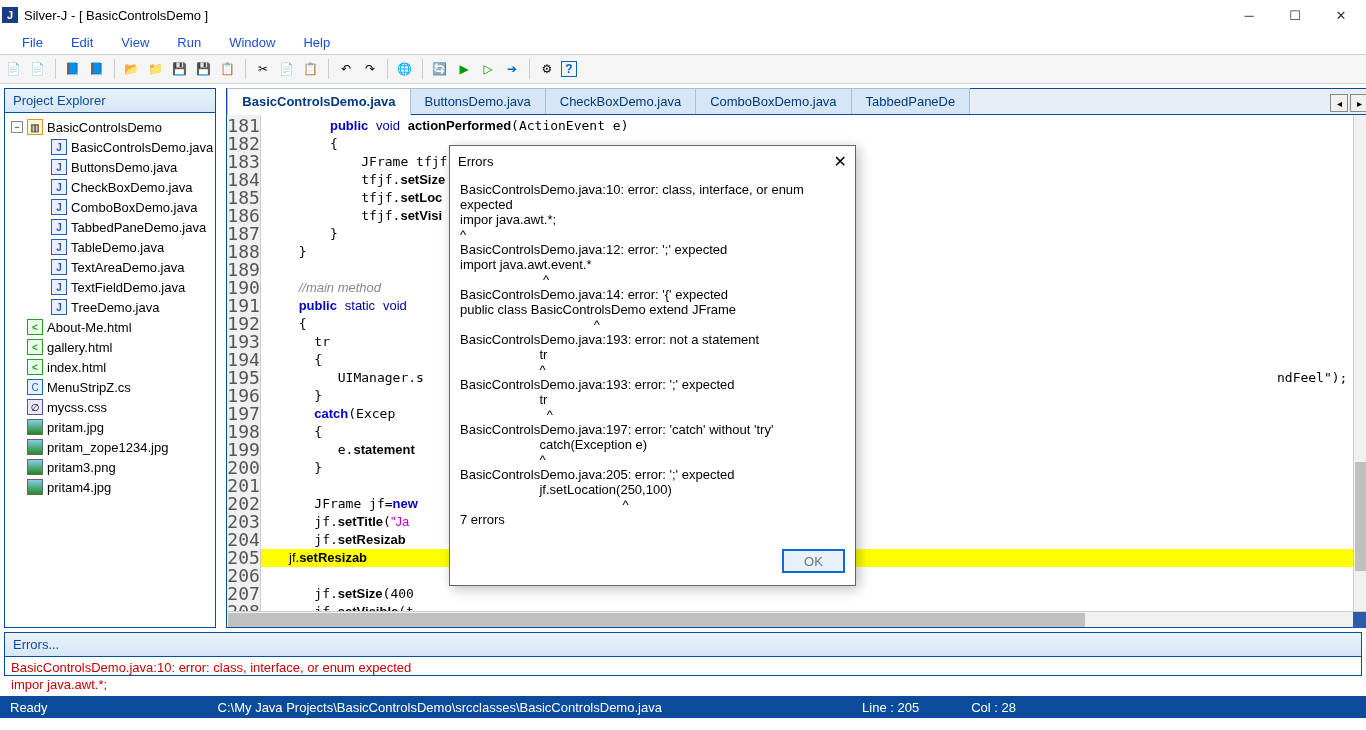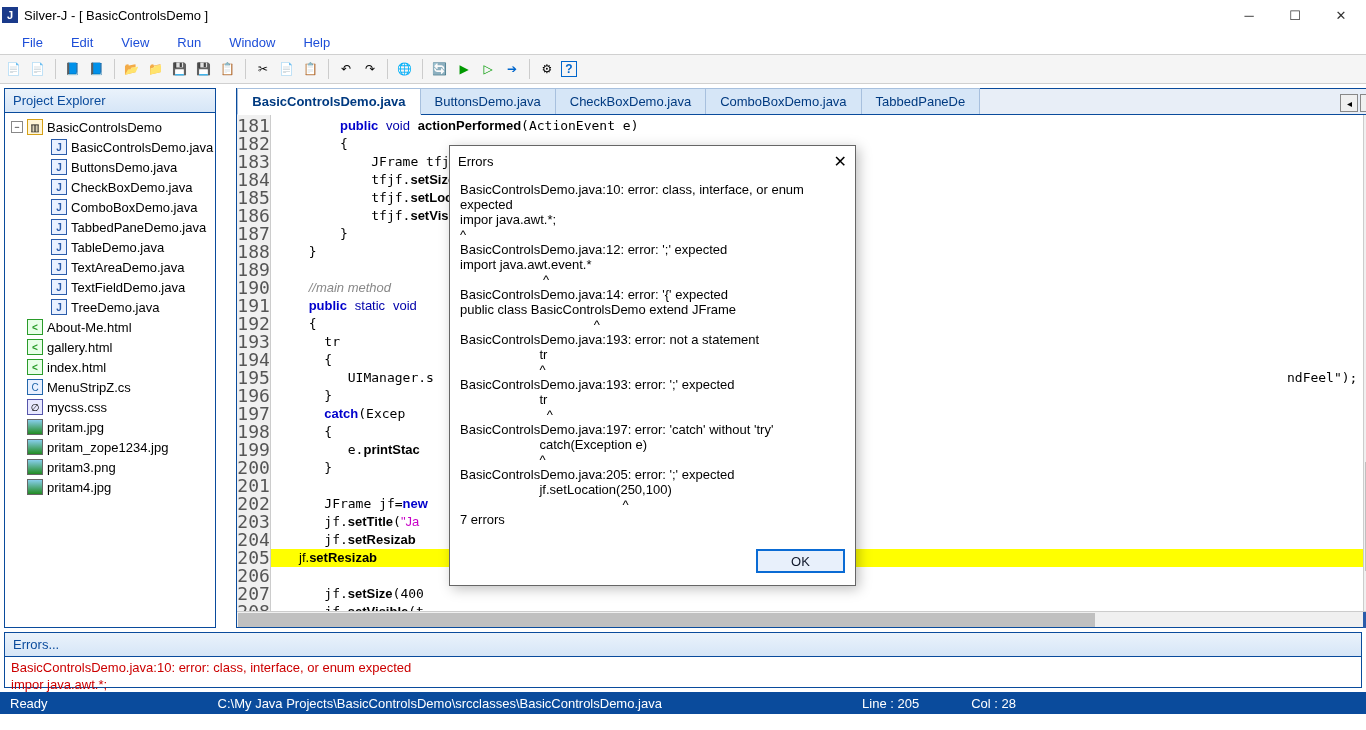--- a/index.html
+++ b/index.html
@@ -7,21 +7,21 @@
 .titlebar { height:30px; background:#fff; display:flex; align-items:center; padding:0 2px; }
 .titlebar .app-icon { width:16px; height:16px; background:#1a3a8a; color:#fff; display:flex; align-items:center; justify-content:center; font-weight:bold; font-size:11px; margin-right:6px; }
 .titlebar .title { color:#000; }
 .titlebar .win-controls { margin-left:auto; display:flex; }
 .titlebar .win-controls span { width:46px; height:30px; display:flex; align-items:center; justify-content:center; color:#333; }
 .menubar { height:24px; display:flex; align-items:center; padding:0 8px; gap:0; }
 .menubar span { padding:3px 14px; color:#1d4ed8; cursor:default; }
 .toolbar { height:30px; border-top:1px solid #d0d0d0; border-bottom:1px solid #d0d0d0; display:flex; align-items:center; padding:0 4px; gap:4px; background:#f5f5f5; }
 .toolbar .tbtn { width:20px; height:20px; display:flex; align-items:center; justify-content:center; font-size:12px; }
 .toolbar .sep { width:1px; height:20px; background:#ccc; margin:0 3px; }
-.workspace { display:flex; height:548px; padding:4px; gap:20px; }
+.workspace { display:flex; height:548px; padding:4px; gap:10px; }
 .panel { border:1px solid #0a4b9c; background:#fff; display:flex; flex-direction:column; }
 .panel-header { background:linear-gradient(#eaf2fb,#d6e6f7); color:#0a4b9c; font-weight:normal; padding:4px 8px; border-bottom:1px solid #0a4b9c; font-size:13px; }
 .project-explorer { width:290px; }
 .tree { flex:1; overflow:auto; padding:4px 2px; }
 .tree-row { display:flex; align-items:center; height:20px; padding-left:4px; white-space:nowrap; }
 .tree-row.lvl1 { padding-left:20px; }
 .tree-row.lvl2 { padding-left:44px; }
 .tree-icon { width:16px; height:16px; margin-right:4px; display:inline-flex; align-items:center; justify-content:center; font-size:10px; border:1px solid; }
 .ticon-proj { background:#fff5d6; border-color:#d4a017; }
 .ticon-java { background:#e8f0ff; border-color:#2a5caa; color:#2a5caa; font-weight:bold; }
@@ -43,32 +43,32 @@
 .kw2 { color:#00a; }
 .str { color:#c700c7; }
 .cmt { color:#888; font-style:italic; }
 .fn { color:#000; font-weight:bold;margin-top:13px; }
 .hl { background:#ffff00; display:block; margin:0 -6px; padding:0 6px; }
 .vscroll { width:16px; background:#f0f0f0; border-left:1px solid #ccc; position:relative; }
 .vscroll .thumb { position:absolute; left:1px; right:1px; background:#c0c0c0; }
 .hscroll { height:16px; background:#f0f0f0; border-top:1px solid #ccc; display:flex; }
 .hscroll .thumb { height:14px; margin:1px; background:#c0c0c0; }
 .hscroll .end { width:16px; height:16px; background:#2a5caa; margin-left:auto; }
-.errors-panel { margin:0 4px 4px 4px; height:56px; }
+.errors-panel { margin:0 4px 20px 4px; height:44px; }
 .err-body { padding:2px 6px; color:#cc0000; font-size:13px; line-height:17px; }
 .statusbar { height:22px; background:#0a4b9c; color:#fff; display:flex; align-items:center; padding:0 10px; font-size:13px; }
 .statusbar .cell { margin-right:40px; }
 .statusbar .linecol { display:flex; gap:52px;align-items:center; }
 
 .modal { position:absolute; left:449px; top:145px; width:407px; background:#fff; border:1px solid #666; box-shadow:3px 3px 12px rgba(0,0,0,0.25); z-index:50; }
 .modal-title { height:30px; display:flex; align-items:center; padding:0 8px; font-size:13px; }
 .modal-title .close { margin-left:auto; font-size:16px; font-weight:normal; cursor:default; }
 .modal-body { padding:6px 10px 14px 10px; font-size:13px; line-height:15px; white-space:pre-wrap; font-family:"Segoe UI",sans-serif; }
 .modal-footer { display:flex; justify-content:flex-end; padding:8px 10px 12px; }
-.modal-footer button { width:89px; height:24px; background:#e8f0fb; border:2px solid #0a6bd4; color:#0f172a; }
+.modal-footer button { width:63px; height:24px; background:#e8f0fb; border:2px solid #0a6bd4; color:#737373; }
 </style>
 </head>
 <body>
 
 <div class="titlebar">
   <span class="app-icon">J</span>
   <span class="title">Silver-J - [ BasicControlsDemo ]</span>
   <div class="win-controls">
     <span>─</span>
     <span>☐</span>
@@ -230,21 +230,21 @@
 
     <span class="cmt">//main method</span>
     <span class="kw">public</span> <span class="kw2">static</span> <span class="kw2">void</span>
     {
       tr
       {
          UIManager.s                                                                                                             ndFeel");
       }
       <span class="kw">catch</span>(Excep
       {
-         e.<span class="fn">printStac</span>
+         e.<span class="fn">statement</span>
       }
 
       JFrame jf=<span class="kw">new</span>
       jf.<span class="fn">setTitle</span>(<span class="str">"Ja</span>
       jf.<span class="fn">setResizab</span>
 <span class="hl">      jf.<span class="fn">setResizab</span></span>
       jf.<span class="fn">setSize</span>(400
       jf.<span class="fn">setVisible</span>(t
     }
 }

